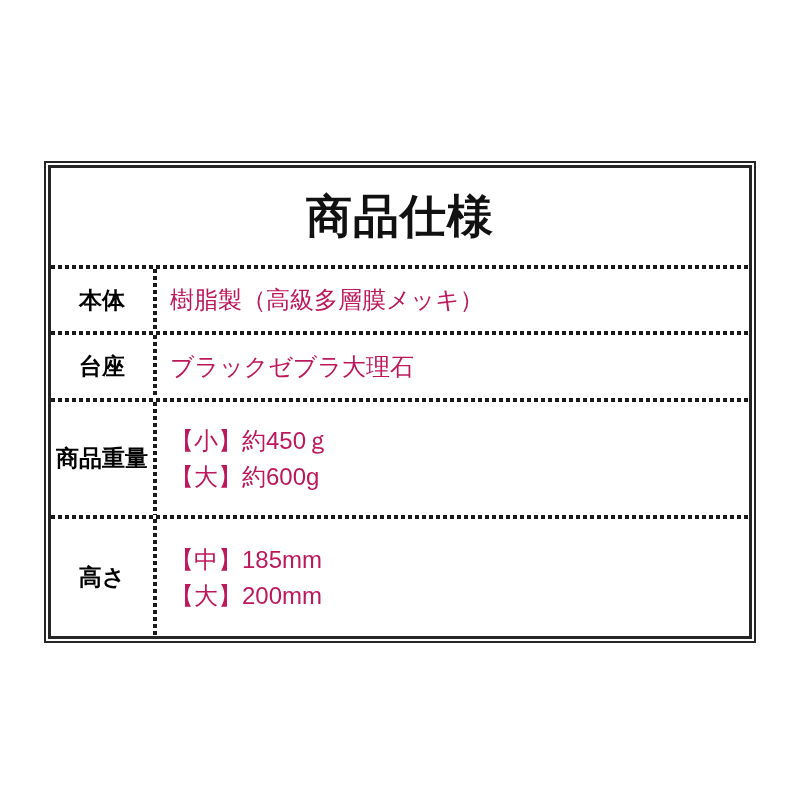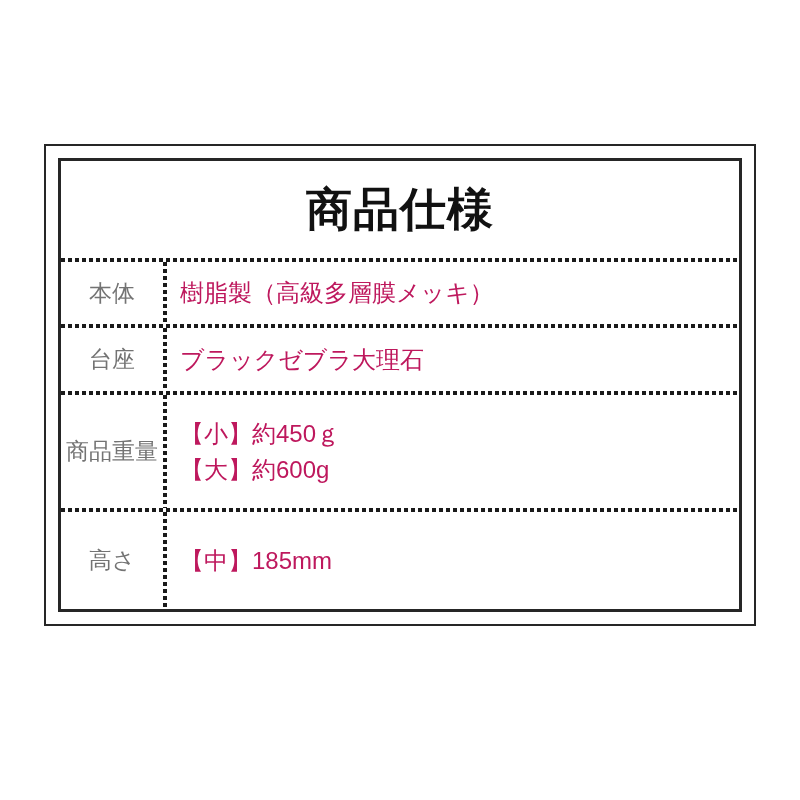--- a/index.html
+++ b/index.html
@@ -14,26 +14,26 @@
   .page {
     position: relative;
     width: 800px;
     height: 800px;
     background: #ffffff;
   }
   
   .spec-table {
     position: absolute;
     left: 44px;
-    top: 144px;
+    top: 161px;
     width: 712px;
     height: 482px;
     box-sizing: border-box;
     border: 2px solid #262626;
-    padding: 12px;
+    padding: 2px;
     background: #ffffff;
   }
   .spec-table-inner {
     box-sizing: border-box;
     width: 100%;
     height: 100%;
     border: 3px solid #262626;
     display: flex;
     flex-direction: column;
   }
@@ -68,22 +68,22 @@
   .row-2 { height: 63px; flex: 0 0 63px; }
   .row-3 { height: 113px; flex: 0 0 113px; }
   .row-4 { flex: 1 1 auto; }
   .cell-label {
     width: 102px;
     flex: 0 0 102px;
     display: flex;
     align-items: center;
     justify-content: center;
     font-size: 23px;
-    font-weight: normal;
-    color: #737373;
+    font-weight: bold;
+    color: #000000;
     text-align: center;
   }
   .cell-value {
     flex: 1 1 auto;
     display: flex;
     flex-direction: column;
     justify-content: center;
     padding-left: 13px;
     color: #be185d;
   }
@@ -133,18 +133,19 @@
         </div>
       </div>
 
       <div class="hsep"></div>
 
       <div class="row row-4">
         <div class="cell-label">高さ</div>
         <div class="vsep"></div>
         <div class="cell-value">
           <div class="value-line">【中】185mm</div>
+          <div class="value-line">【大】200mm</div>
         </div>
       </div>
 
     </div>
   </div>
 </div>
 
 </body></html>

